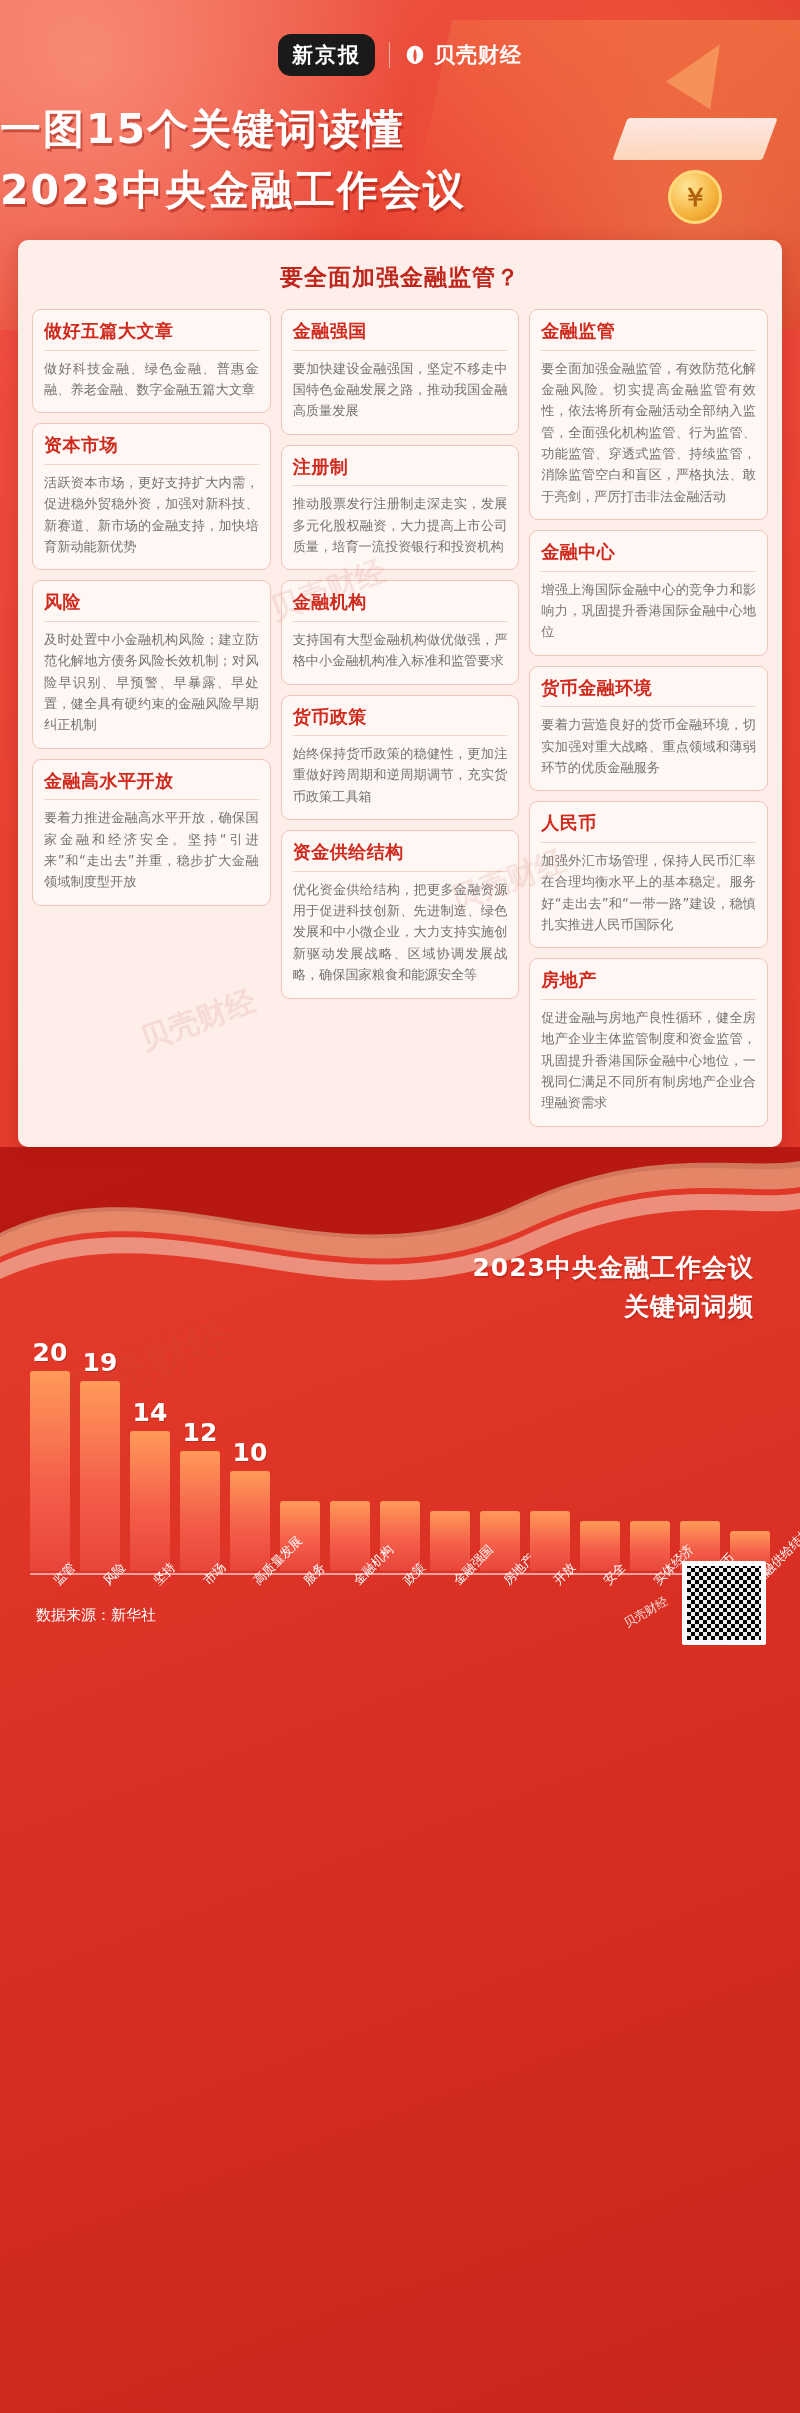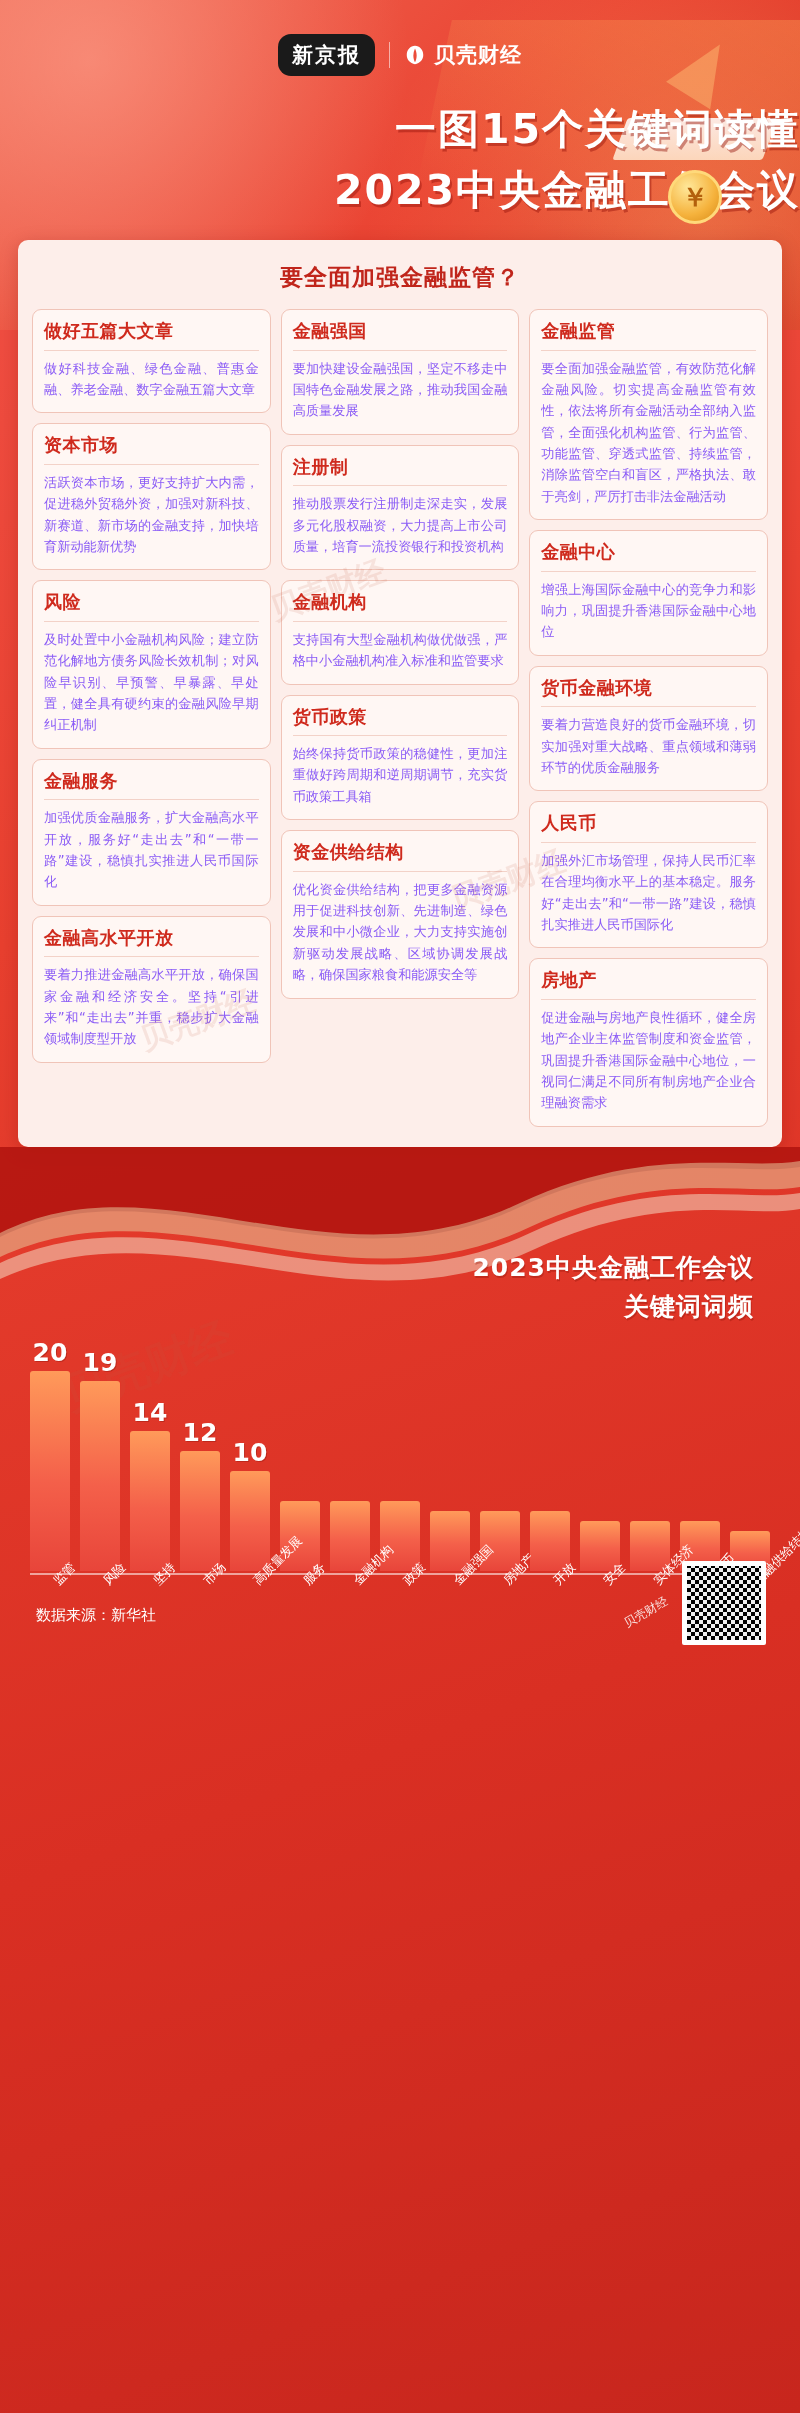--- a/index.html
+++ b/index.html
@@ -43,21 +43,21 @@
   .brand-box {
     background: #1a1a1a; color: #fff; font-size: 21px; font-weight: bold;
     padding: 7px 14px; letter-spacing: 2px;
     font-family: "DejaVu Sans", "Liberation Sans", sans-serif;
     border-radius: 13px;
   }
   .brand-div { width: 1px; height: 26px; background: rgba(255,255,255,.55); }
   .brand-logo { display:flex; align-items:center; gap:8px; color:#fff; font-size:21px; font-weight:bold;
     font-family: "DejaVu Sans","Liberation Sans",sans-serif; letter-spacing:1px;}
   .shell-icon { width:22px; height:22px; }
-  .title-wrap { position: relative; text-align: right; margin-top: 26px; }
+  .title-wrap { position: relative; text-align: left; margin-top: 26px; }
   .title1, .title2 {
     font-family: "DejaVu Sans", "Liberation Sans", sans-serif;
     font-weight: bold; color: #fff; letter-spacing: 2px;
     text-shadow: 2px 3px 0 rgba(150,20,10,.45);
   }
   .title1 { font-size: 41px; }
   .title2 { font-size: 41px; margin-top: 6px; }
   .coin {
     position:absolute; right: 78px; top: 68px; width: 54px; height: 54px; border-radius: 50%;
     background: radial-gradient(circle at 35% 30%, #ffe89a, #f5b23c 60%, #d98b18);
@@ -92,21 +92,21 @@
     border-radius: 9px;
     padding: 10px 11px 12px 11px;
   }
   .card h3 {
     color: #cf2a1d; font-size: 18px; font-weight: bold; line-height: 1.25;
     font-family: Liberation Serif, serif;
     margin-bottom: 7px; letter-spacing: .5px;
   }
   .card .divider { height:1px; background:#f3d2c8; margin: 0 0 7px 0; }
   .card p {
-    color: #8b5cf6; font-size: 13.2px; line-height: 1.62;
+    color: #737373; font-size: 13.2px; line-height: 1.62;
     font-family: "DejaVu Sans","Liberation Sans",sans-serif;
     text-align: justify;
   }
   
   .wm {
     position: absolute; color: rgba(190,90,70,.13); font-size: 30px; font-weight: bold;
     font-family:"DejaVu Sans",sans-serif; transform: rotate(-20deg); pointer-events:none;
     white-space: nowrap;
   }
   
@@ -219,25 +219,20 @@
           <h3>资本市场</h3>
           <div class="divider"></div>
           <p>活跃资本市场，更好支持扩大内需，促进稳外贸稳外资，加强对新科技、新赛道、新市场的金融支持，加快培育新动能新优势</p>
         </div>
         <div class="card">
           <h3>风险</h3>
           <div class="divider"></div>
           <p>及时处置中小金融机构风险；建立防范化解地方债务风险长效机制；对风险早识别、早预警、早暴露、早处置，健全具有硬约束的金融风险早期纠正机制</p>
         </div>
         <div class="card">
-          <h3>金融服务</h3>
-          <div class="divider"></div>
-          <p>加强优质金融服务，扩大金融高水平开放，服务好“走出去”和“一带一路”建设，稳慎扎实推进人民币国际化</p>
-        </div>
-        <div class="card">
           <h3>金融高水平开放</h3>
           <div class="divider"></div>
           <p>要着力推进金融高水平开放，确保国家金融和经济安全。坚持“引进来”和“走出去”并重，稳步扩大金融领域制度型开放</p>
         </div>
       </div>
 
       <div class="col">
         <div class="card">
           <h3>金融强国</h3>
           <div class="divider"></div>

